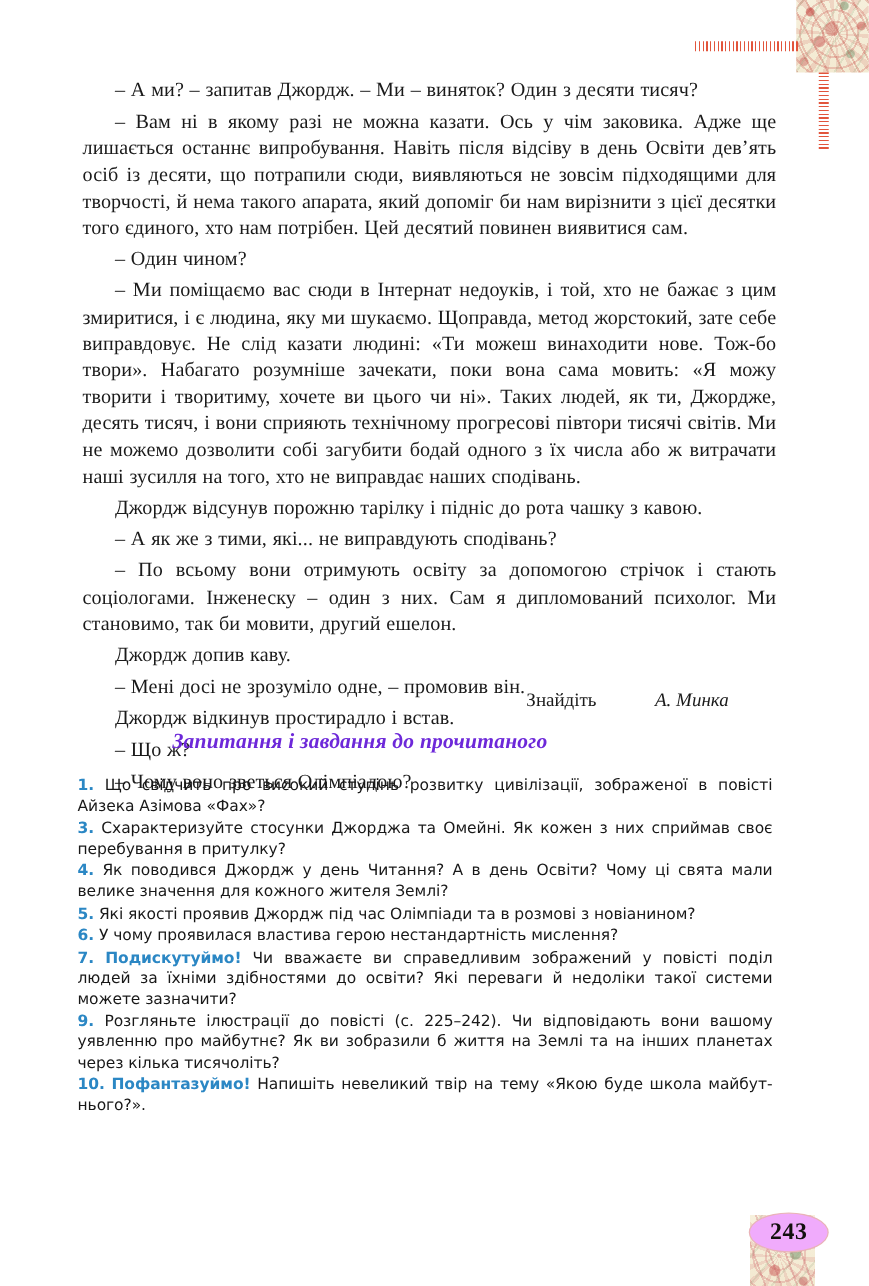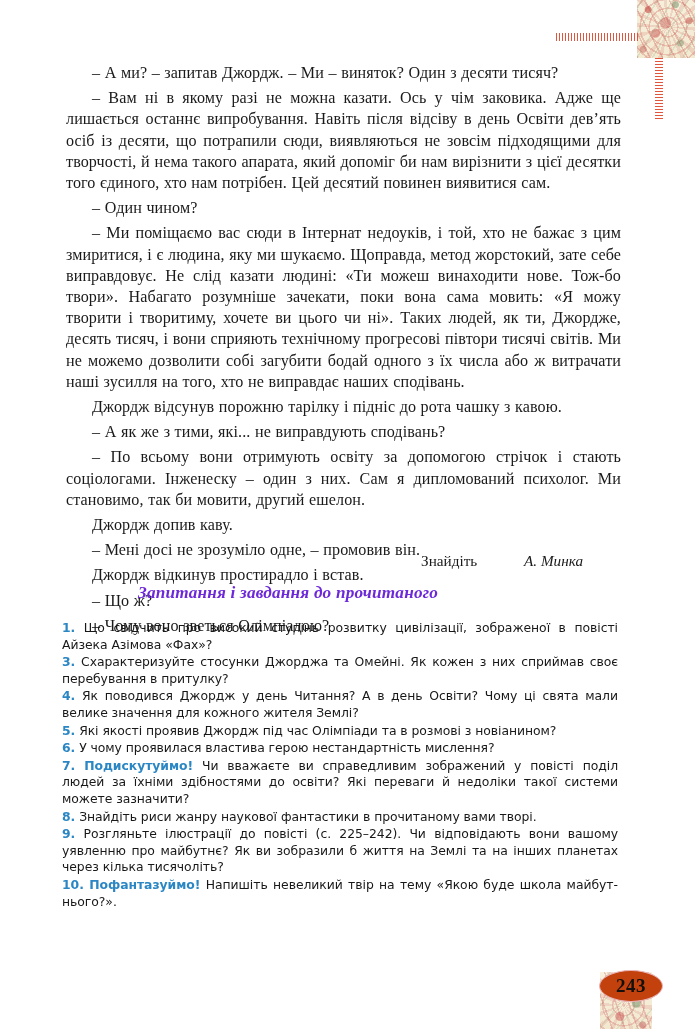--- a/index.html
+++ b/index.html
@@ -91,21 +91,21 @@
   }
 
   #page-number-badge {
     position: absolute;
     left: 599px;
     top: 970px;
     width: 62px;
     height: 30px;
     border: 1.4px solid #e9b3b8;
     border-radius: 50%;
-    background: #c2410c;
+    background: #f0abfc;
     display: flex;
     align-items: center;
     justify-content: center;
     font-family: "Liberation Serif", "DejaVu Serif", serif;
     font-size: 19px;
     font-weight: 700;
     letter-spacing: .5px;
     color: #13100e;
   }
 
@@ -236,25 +236,20 @@
     <span class="question-num">6.</span>
     
     <span>У чому проявилася властива герою нестандартність мислення?</span>
   </p>
   <p class="question-item">
     <span class="question-num">7.</span>
     <span class="question-tag">Подискутуймо!</span>
     <span>Чи вважаєте ви справедливим зображений у повісті поділ людей за їхніми здібностями до освіти? Які переваги й недоліки такої системи можете зазначити?</span>
   </p>
   <p class="question-item">
-    <span class="question-num">8.</span>
-    
-    <span>Знайдіть риси жанру наукової фантастики в прочитаному вами творі.</span>
-  </p>
-  <p class="question-item">
     <span class="question-num">9.</span>
     
     <span>Розгляньте ілюстрації до повісті (с. 225–242). Чи відповідають вони вашому уявленню про майбутнє? Як ви зобразили б життя на Землі та на інших планетах через кілька тисячоліть?</span>
   </p>
   <p class="question-item">
     <span class="question-num">10.</span>
     <span class="question-tag">Пофантазуймо!</span>
     <span>Напишіть невеликий твір на тему «Якою буде школа майбут­нього?».</span>
   </p>
 </div>

